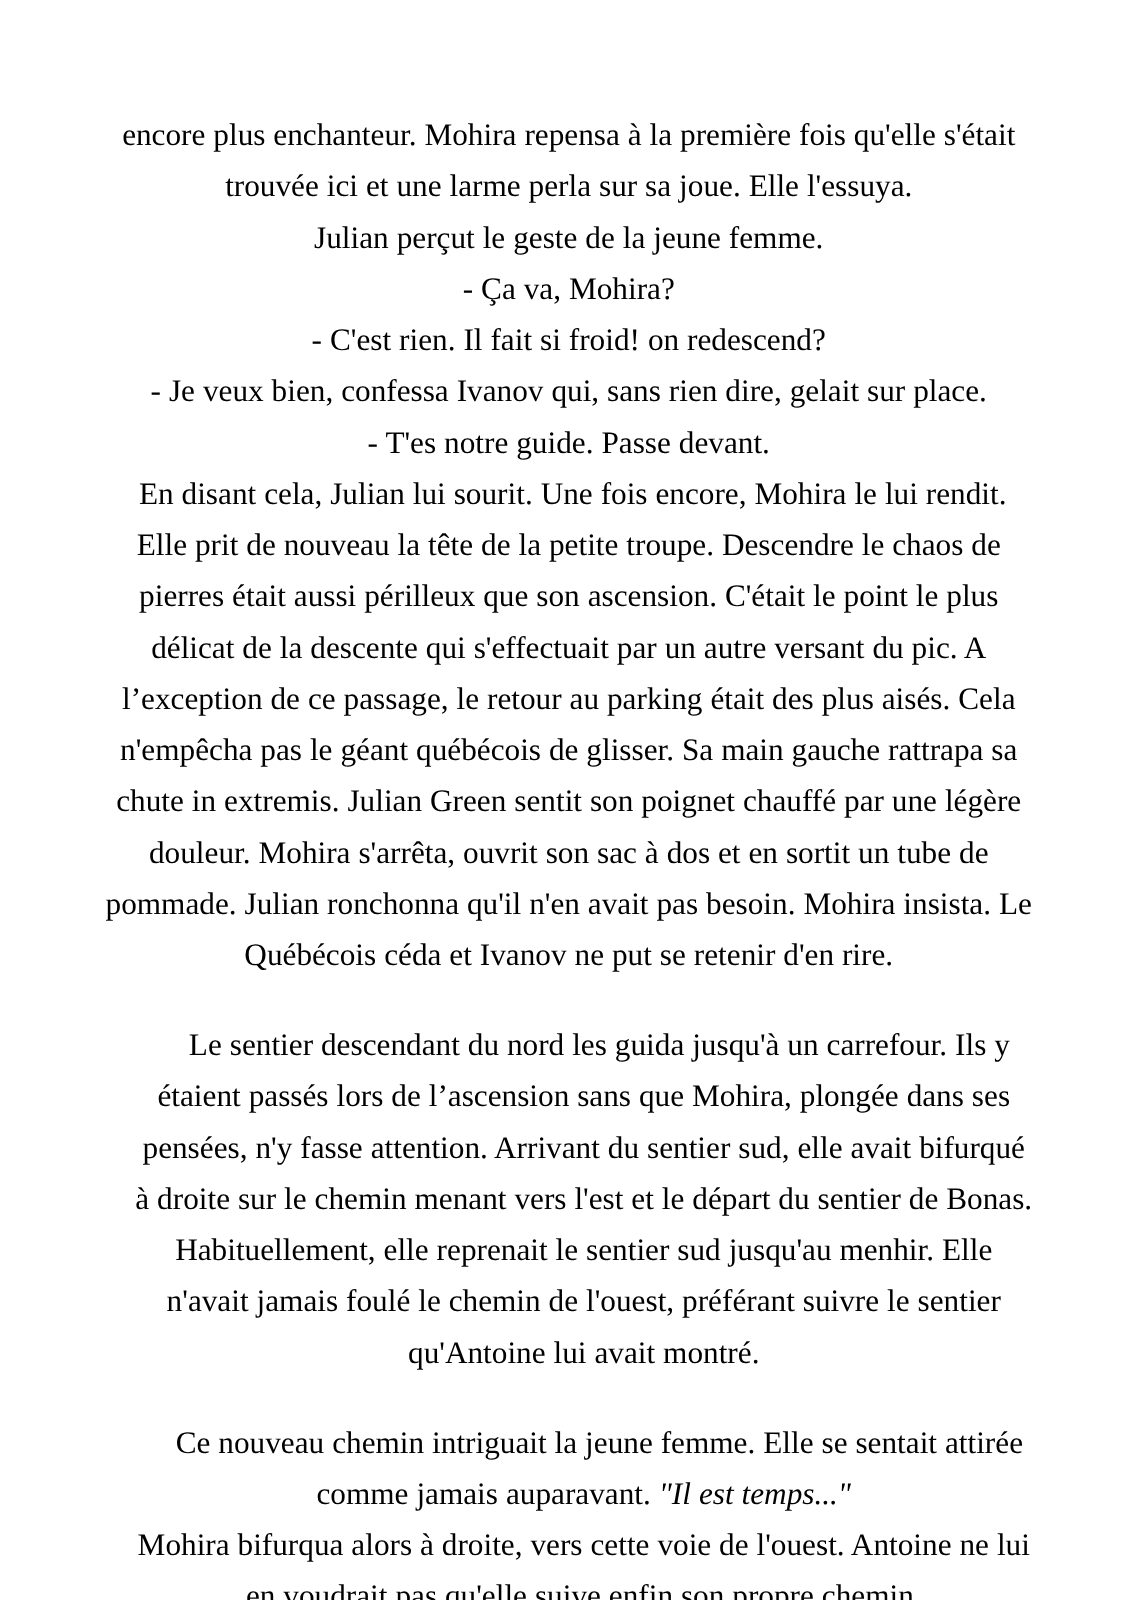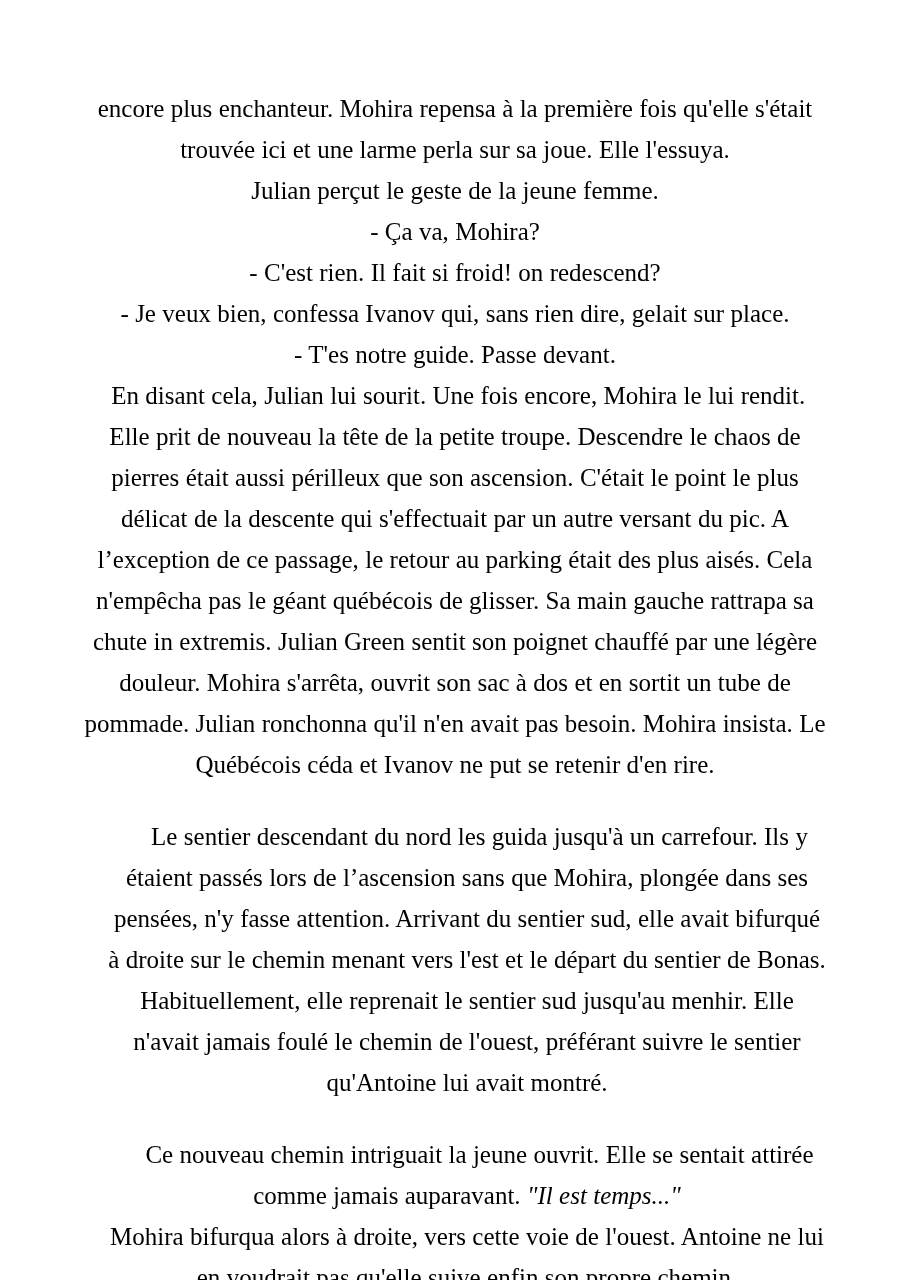--- a/index.html
+++ b/index.html
@@ -56,17 +56,17 @@
     <p class="para">encore plus enchanteur. Mohira repensa à la première fois qu'elle s'était trouvée ici et une larme perla sur sa joue. Elle l'essuya.
 Julian perçut le geste de la jeune femme.
 - Ça va, Mohira?
 - C'est rien. Il fait si froid! on redescend?
 - Je veux bien, confessa Ivanov qui, sans rien dire, gelait sur place.
 - T'es notre guide. Passe devant.
  En disant cela, Julian lui sourit. Une fois encore, Mohira le lui rendit. Elle prit de nouveau la tête de la petite troupe. Descendre le chaos de pierres était aussi périlleux que son ascension. C'était le point le plus délicat de la descente qui s'effectuait par un autre versant du pic. A l’exception de ce passage, le retour au parking était des plus aisés. Cela n'empêcha pas le géant québécois de glisser. Sa main gauche rattrapa sa chute in extremis. Julian Green sentit son poignet chauffé par une légère douleur. Mohira s'arrêta, ouvrit son sac à dos et en sortit un tube de pommade. Julian ronchonna qu'il n'en avait pas besoin. Mohira insista. Le Québécois céda et Ivanov ne put se retenir d'en rire.</p>
 
     <p class="para para-indent">Le sentier descendant du nord les guida jusqu'à un carrefour. Ils y étaient passés lors de l’ascension sans que Mohira, plongée dans ses pensées, n'y fasse attention. Arrivant du sentier sud, elle avait bifurqué à droite sur le chemin menant vers l'est et le départ du sentier de Bonas. Habituellement, elle reprenait le sentier sud jusqu'au menhir. Elle n'avait jamais foulé le chemin de l'ouest, préférant suivre le sentier qu'Antoine lui avait montré.</p>
 
-    <p class="para para-indent"><span>Ce nouveau chemin intriguait la jeune ouvrit. Elle se sentait attirée comme jamais auparavant. </span><span class="italic-quote">"Il est temps..."</span><span>
+    <p class="para para-indent"><span>Ce nouveau chemin intriguait la jeune femme. Elle se sentait attirée comme jamais auparavant. </span><span class="italic-quote">"Il est temps..."</span><span>
 Mohira bifurqua alors à droite, vers cette voie de l'ouest. Antoine ne lui en voudrait pas qu'elle suive enfin son propre chemin.</span></p>
 
   </div>
 </div>
 
 </body></html>

